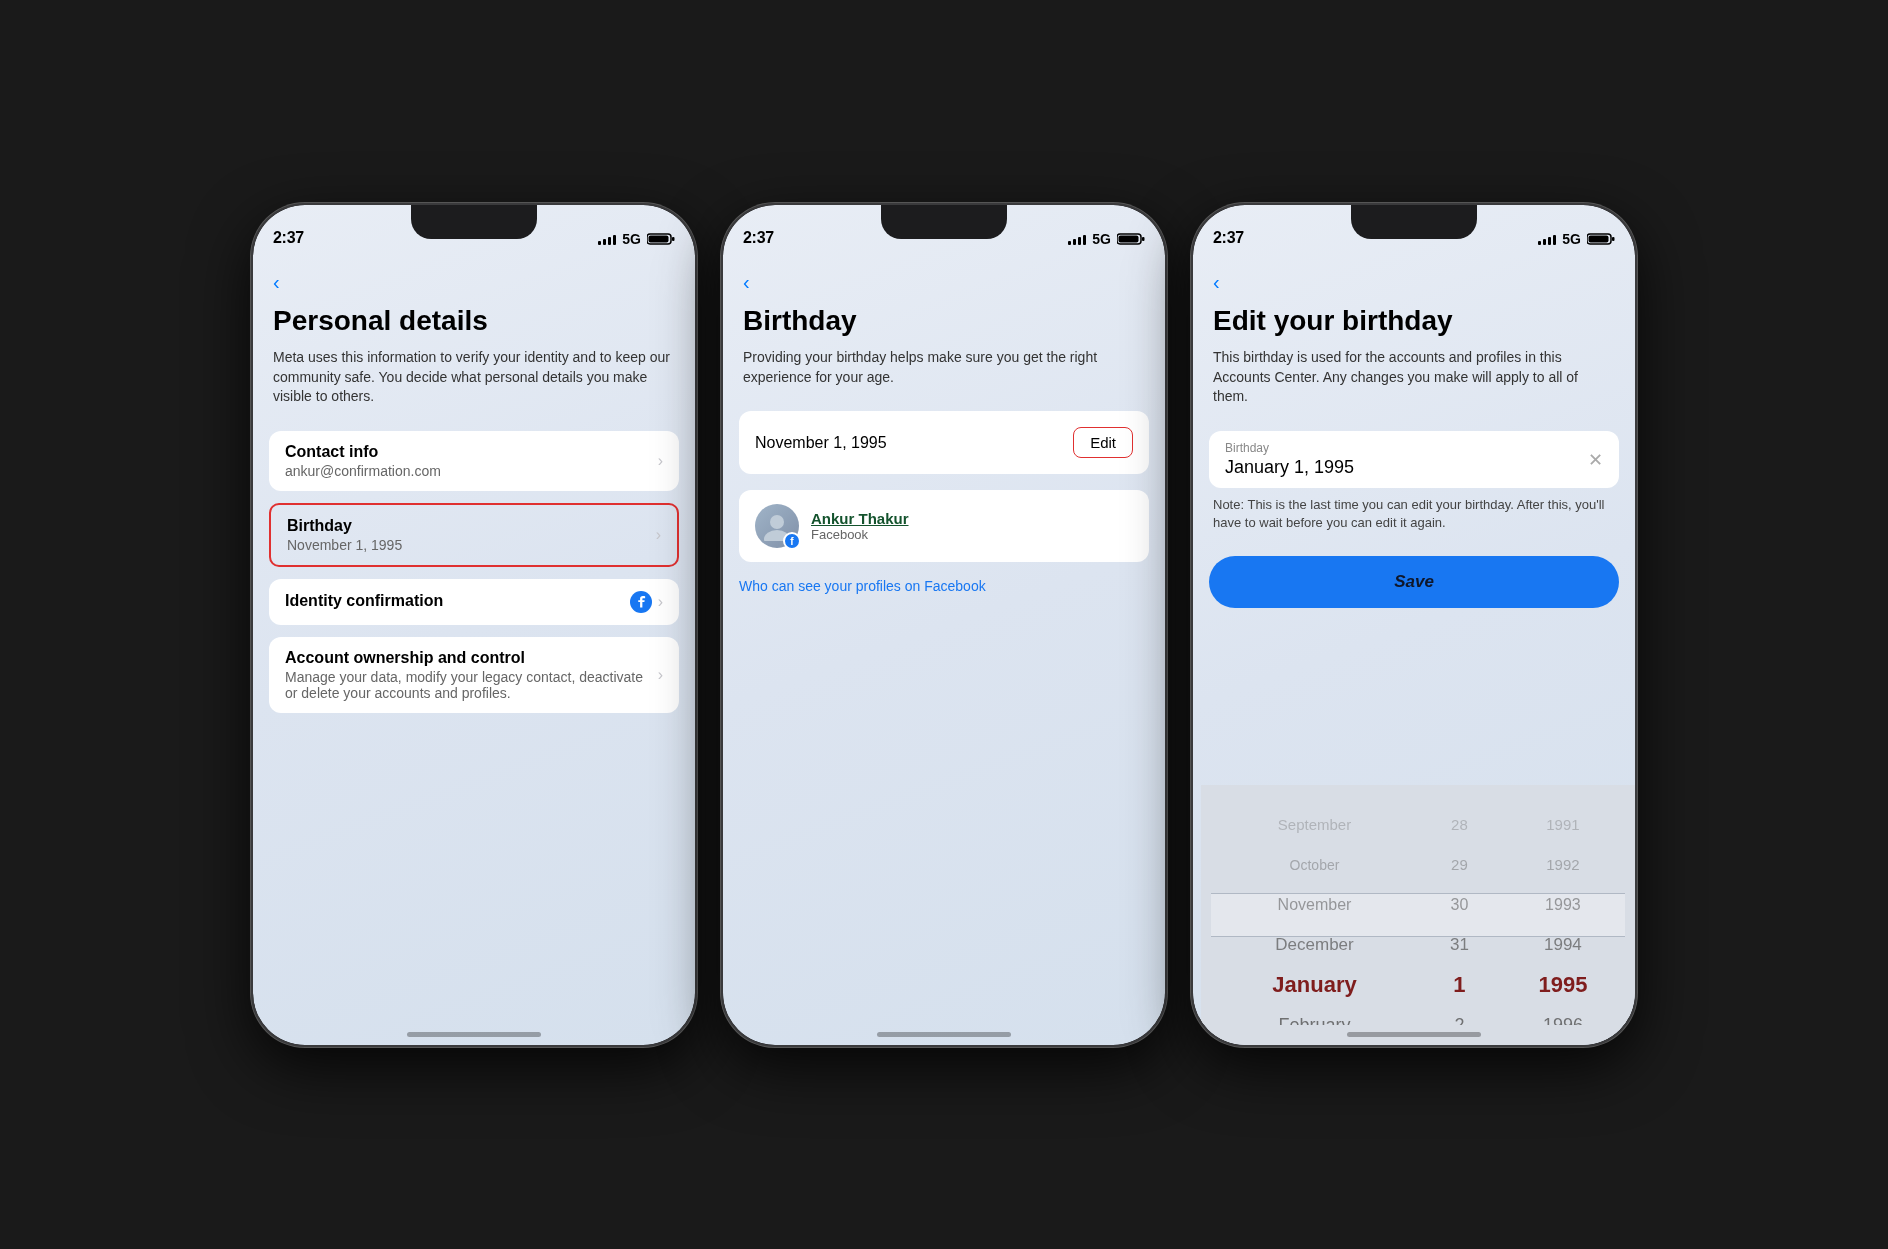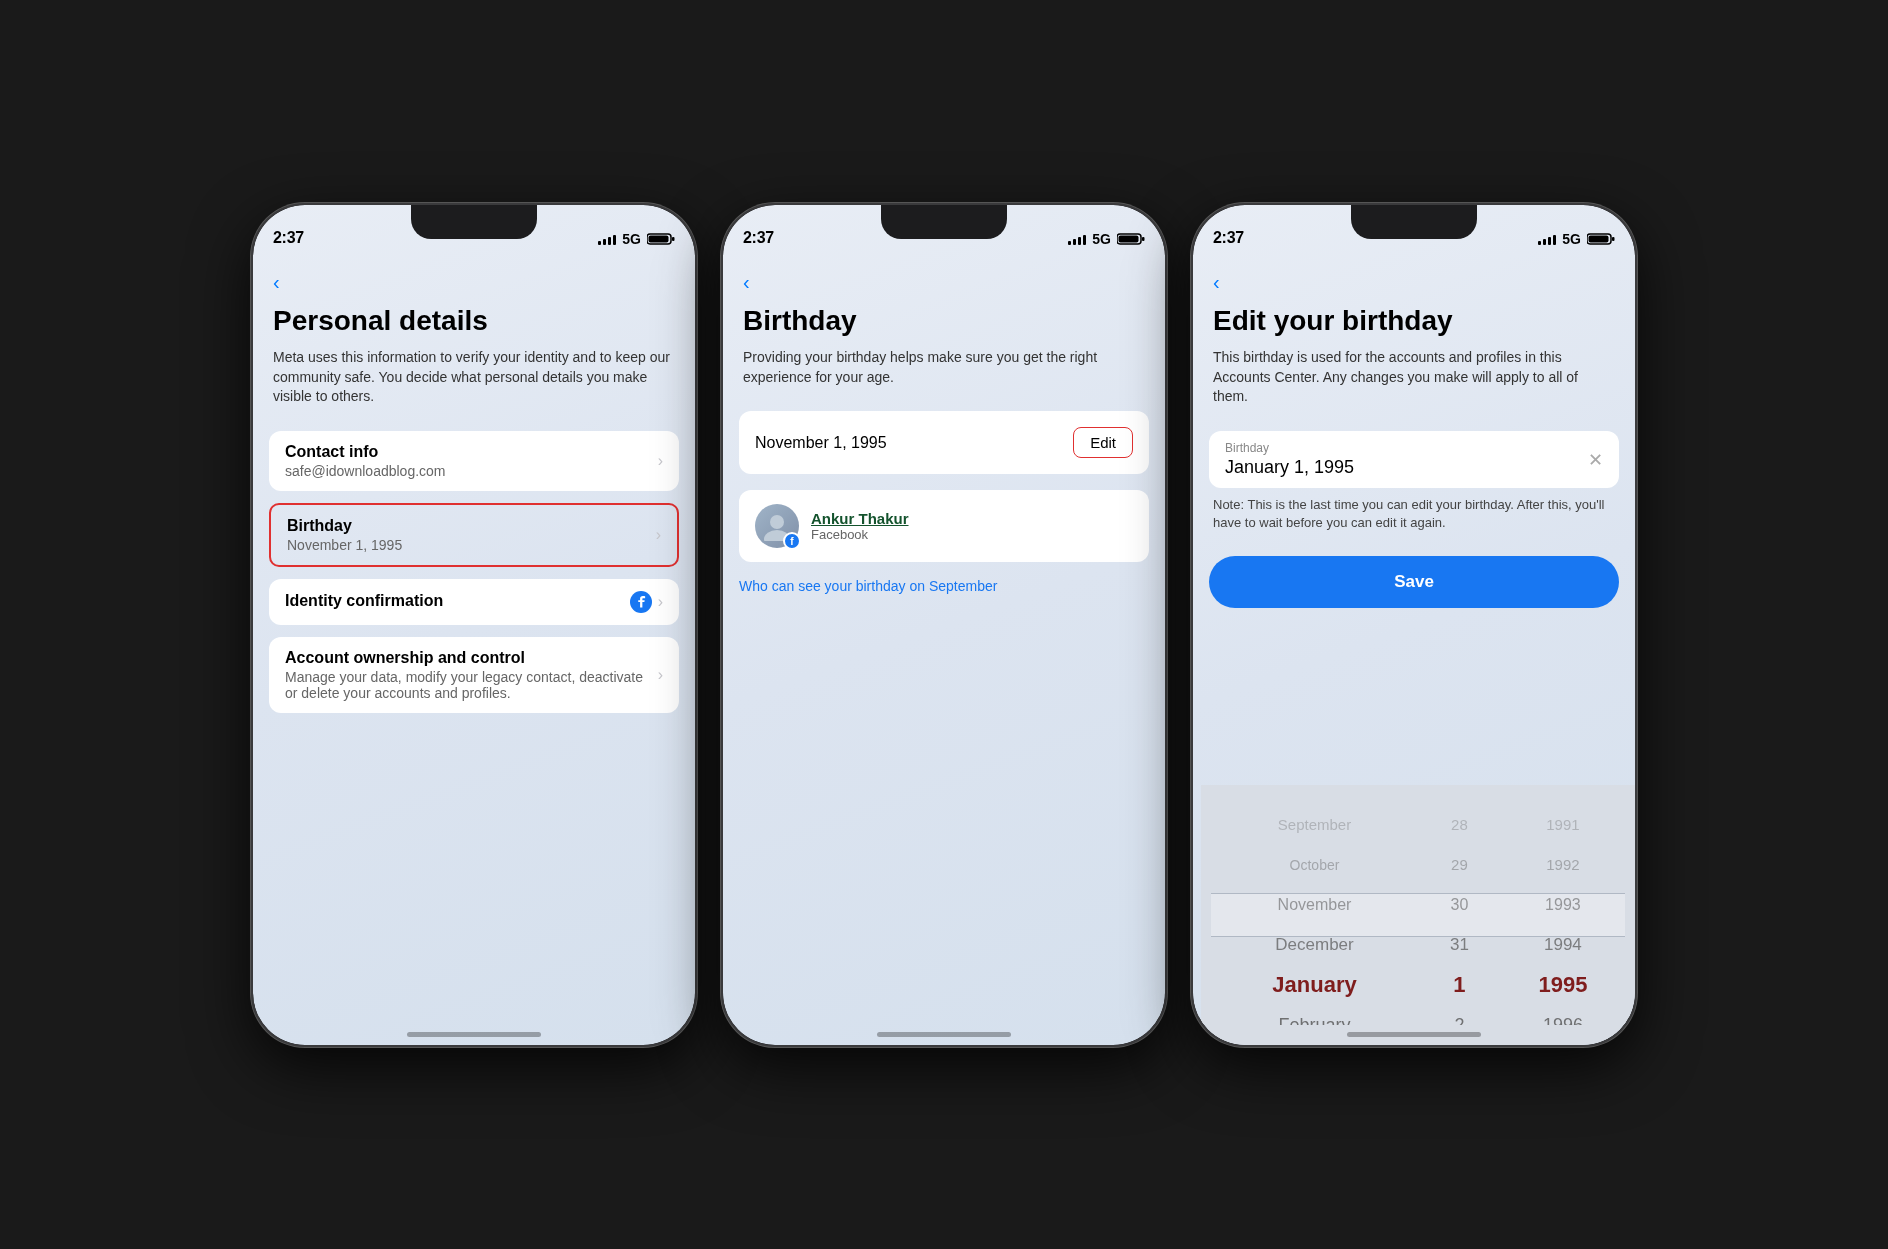--- a/index.html
+++ b/index.html
@@ -288,28 +288,29 @@
     .note-text {
       font-size: 13px;
       color: #444;
       padding: 0 20px 24px;
       line-height: 1.4;
     }
 
     .save-button {
       margin: 0 16px 20px;
       background: #1877f2;
-      color: #ffffff;
+      color: #0f172a;
       font-size: 17px;
       font-weight: 600;
       border-radius: 28px;
       padding: 16px;
       text-align: center;
       cursor: pointer;
       display: block;
+      font-style: italic;
     }
 
     
     .date-picker {
       background: #d8dde5;
       position: absolute;
       bottom: 0; left: 0; right: 0;
       height: 260px;
       display: flex;
       justify-content: center;
@@ -416,21 +417,21 @@
     </div>
     <div class="screen-content">
       <span class="back-arrow">‹</span>
       <div class="page-title">Personal details</div>
       <div class="page-subtitle">Meta uses this information to verify your identity and to keep our community safe. You decide what personal details you make visible to others.</div>
 
       <div class="list-section">
         <div class="list-item">
           <div class="list-item-content">
             <div class="list-item-title">Contact info</div>
-            <div class="list-item-subtitle">safe@idownloadblog.com</div>
+            <div class="list-item-subtitle">ankur@confirmation.com</div>
           </div>
           <div class="list-item-right">
             <span class="chevron">›</span>
           </div>
         </div>
       </div>
 
       <div class="highlighted-wrapper">
         <div class="list-item highlighted-item">
           <div class="list-item-content">
@@ -513,21 +514,21 @@
             </svg>
           </div>
           <div class="fb-badge">f</div>
         </div>
         <div>
           <div class="user-info-title">Ankur Thakur</div>
           <div class="user-info-sub">Facebook</div>
         </div>
       </div>
 
-      <div class="link-text">Who can see your birthday on September</div>
+      <div class="link-text">Who can see your profiles on Facebook</div>
     </div>
     <div class="home-indicator"></div>
   </div>
 </div>
 
 <div class="phone">
   <div class="phone-screen">
     <div class="status-bar">
       <span class="time">2:37</span>
       <div style="width:126px"></div>

